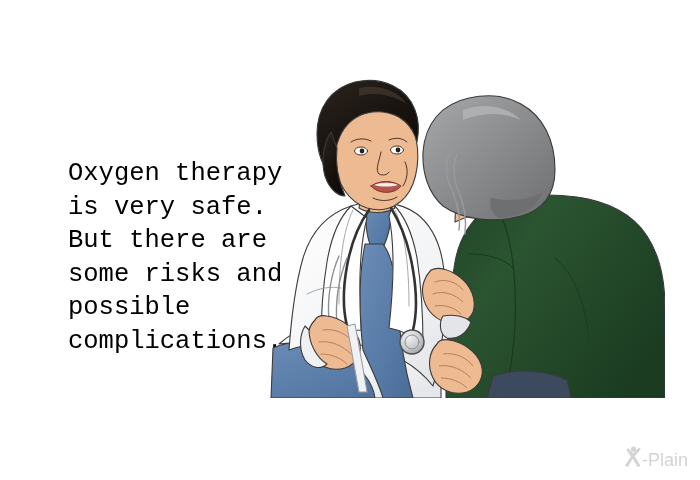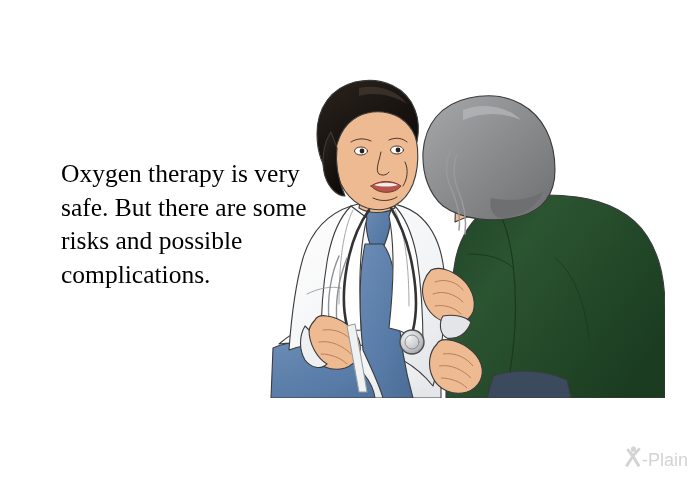--- a/index.html
+++ b/index.html
@@ -12,24 +12,24 @@
   }
   .page {
     position: relative;
     width: 700px;
     height: 480px;
     background: #ffffff;
     overflow: hidden;
   }
   .caption {
     position: absolute;
-    left: 61px;
+    left: 68px;
     top: 157px;
     width: 250px;
-    font-family: Liberation Serif, serif;
+    font-family: Liberation Mono, monospace;
     font-size: 25.5px;
     line-height: 33.5px;
     color: #000000;
     letter-spacing: 0px;
     white-space: pre-line;
   }
   .illustration {
     position: absolute;
     left: 255px;
     top: 58px;

